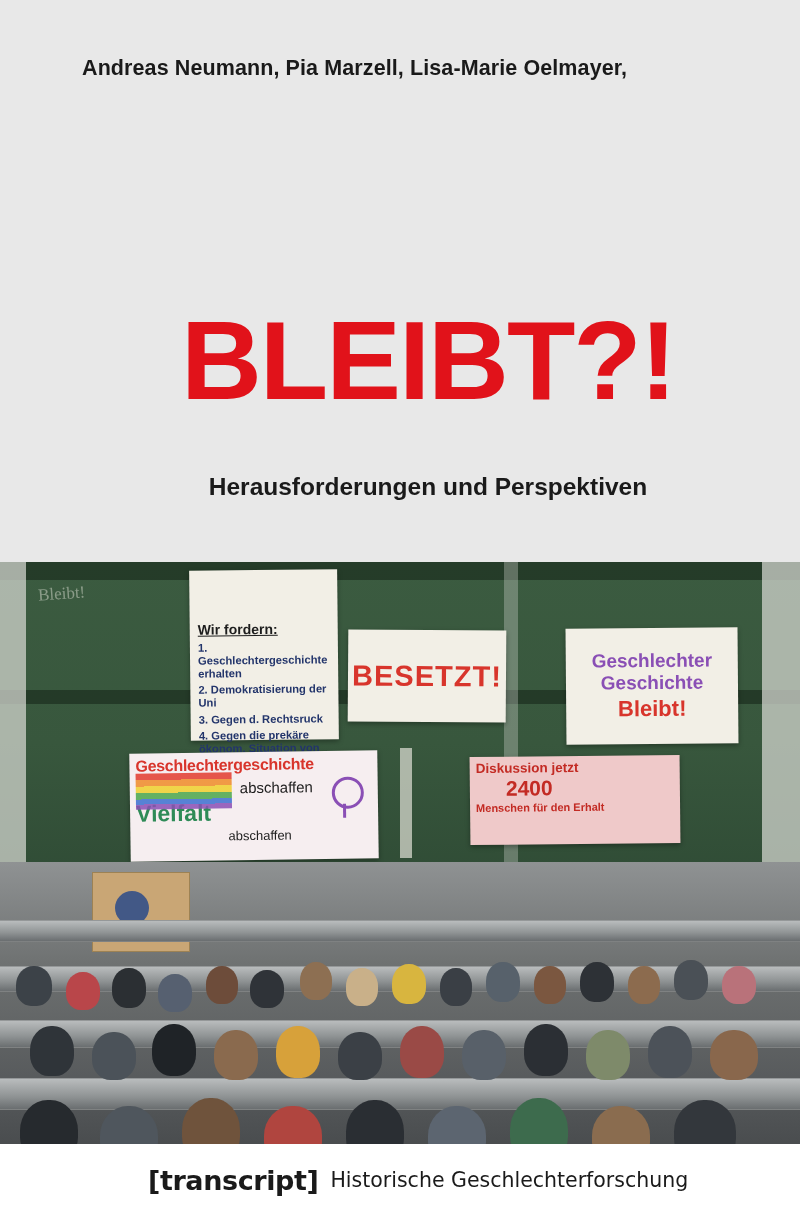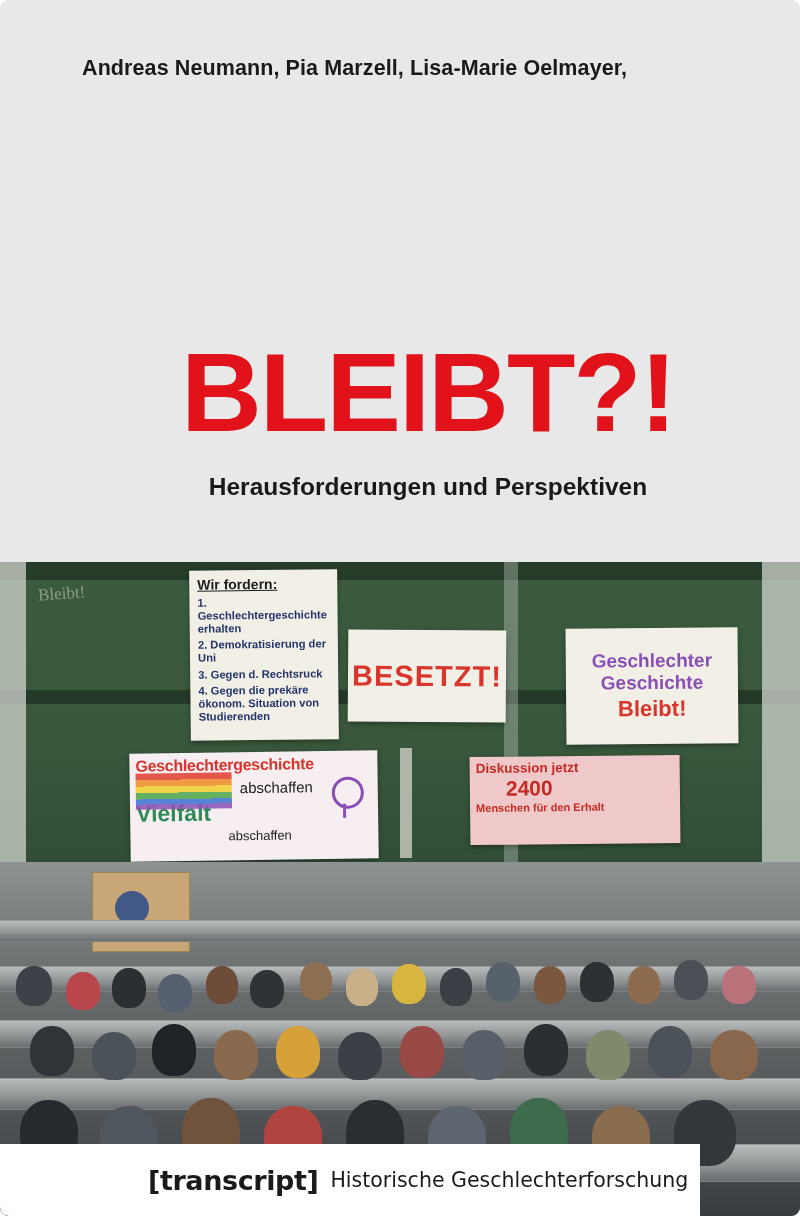--- a/index.html
+++ b/index.html
@@ -12,21 +12,20 @@
     height: 1216px;
     font-family: "Liberation Sans", sans-serif;
     overflow: hidden;
   }
   .cover {
     position: relative;
     width: 800px;
     height: 1216px;
     background: #e9e9e9;
     overflow: hidden;
-    border-radius: 9px;
   }
   
   .top-block {
     position: absolute;
     left: 0; top: 0;
     width: 800px;
     height: 562px;
     background: #e8e8e8;
   }
   .editors {
@@ -60,21 +59,20 @@
     left: 78px;
     top: 305px;
     width: 700px;
     text-align: center;
     font-size: 112px;
     font-weight: bold;
     line-height: 112px;
     letter-spacing: -2px;
     color: #e1121a;
     text-transform: uppercase;
-    margin-top: 32px;
   }
   .subtitle {
     position: absolute;
     left: 78px;
     top: 468px;
     width: 700px;
     text-align: center;
     font-size: 24.5px;
     font-weight: bold;
     line-height: 38px;
@@ -129,21 +127,21 @@
     color: #222;
     padding: 6px 8px;
     box-sizing: border-box;
     line-height: 1.18;
   }
   .banner.b1 {
     left: 190px; top: 8px; width: 148px; height: 170px;
     font-size: 11.2px; font-weight: bold; color: #1d1d1d;
     transform: rotate(-0.6deg);
   }
-  .banner.b1 .hdr { font-size: 14px; text-decoration: underline; margin-bottom: 3px; }
+  .banner.b1 .hdr { font-size: 14px; text-decoration: underline; margin-bottom: 3px; margin-top: 45px; }
   .banner.b1 .li { margin-bottom: 3px; color: #23356b; }
   .banner.b2 {
     left: 348px; top: 68px; width: 158px; height: 92px;
     display: flex; align-items: center; justify-content: center;
     transform: rotate(0.4deg);
   }
   .banner.b2 .txt {
     color: #d8352c; font-size: 29px; font-weight: bold; letter-spacing: 1px;
   }
   .banner.b3 {
@@ -212,21 +210,21 @@
     border-top: 1px solid rgba(255,255,255,0.28);
     border-bottom: 1px solid rgba(0,0,0,0.3);
   }
   .crowd-dot {
     position: absolute; border-radius: 48% 48% 42% 42%;
   }
   
   .footer {
     position: absolute;
     left: 0; bottom: 0;
-    width: 700px; height: 72px;
+    width: 800px; height: 72px;
     background: #ffffff;
     display: flex;
     align-items: center;
   }
   .publisher {
     margin-left: 148px;
     font-size: 27px;
     font-weight: bold;
     color: #1a1a1a;
     letter-spacing: -0.4px;

